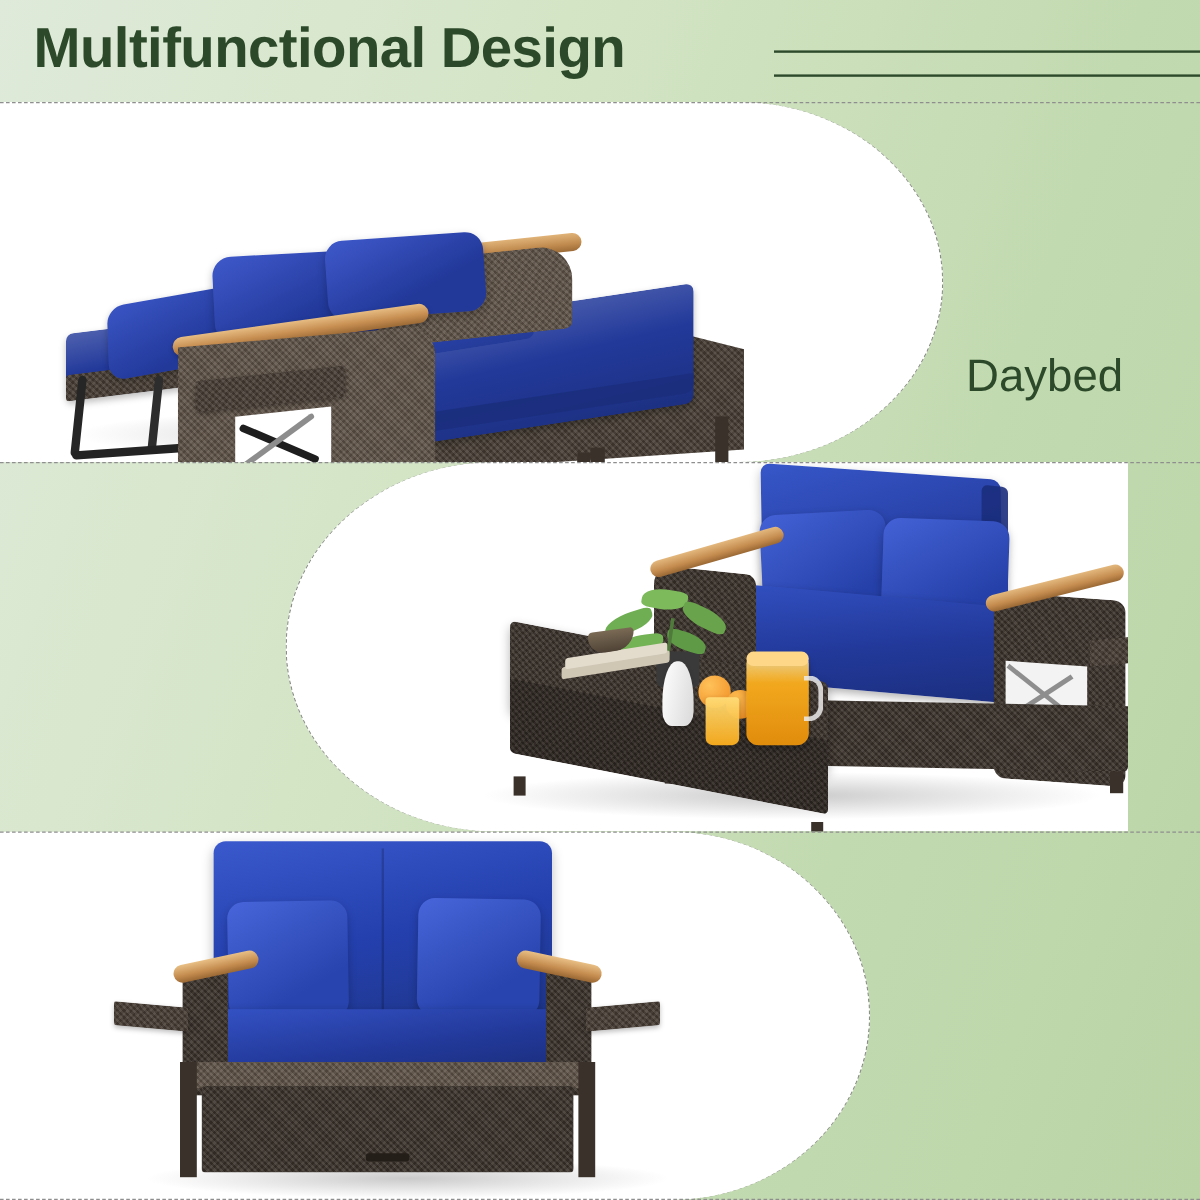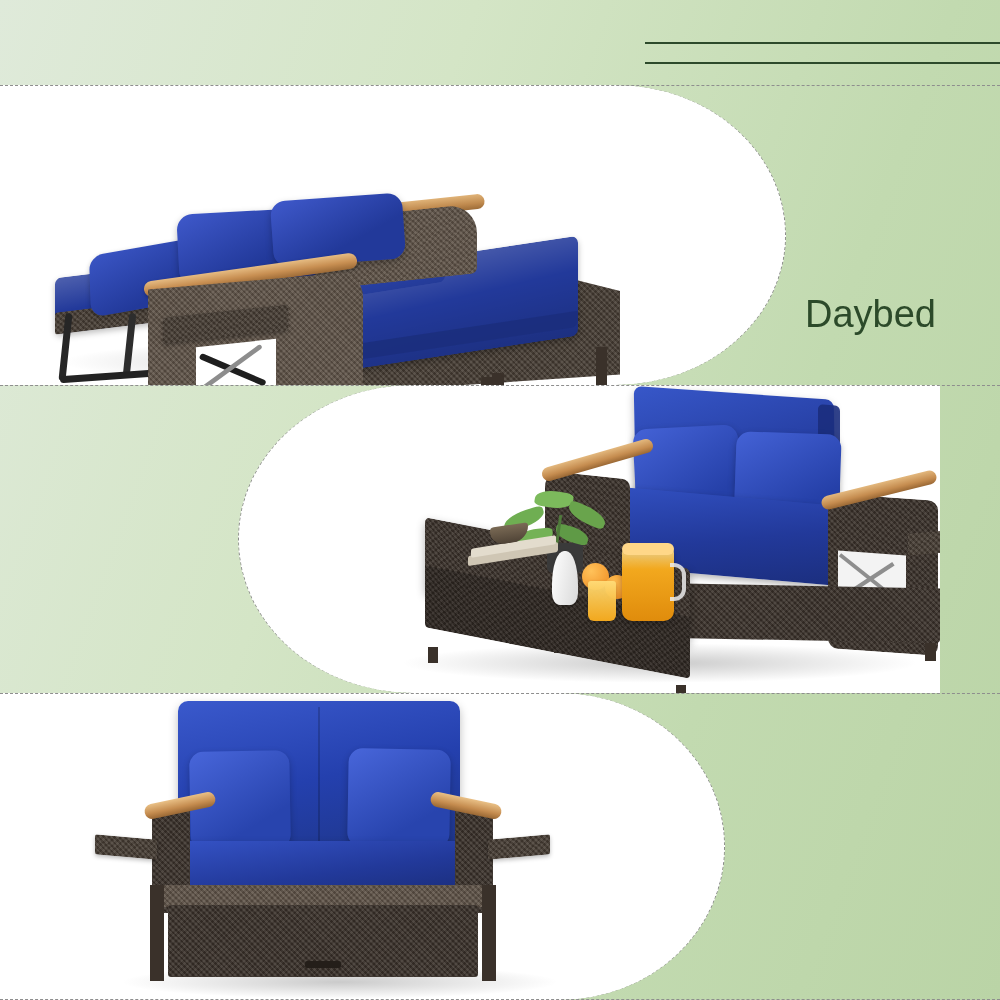--- a/index.html
+++ b/index.html
@@ -101,20 +101,21 @@
     background:radial-gradient(ellipse at center,rgba(80,80,80,.30),rgba(80,80,80,0) 70%);
     z-index:2;
   }
 </style>
 </head>
 <body>
 
 <div class="infographic">
 
   <div class="header">
+    <div class="header-title">Multifunctional Design</div>
     <div class="header-rule r1"></div>
     <div class="header-rule r2"></div>
   </div>
 
   <div class="panel panel-1">
     <div class="white-shape shape-1"></div>
 
     <div class="shadow-soft" style="left:60px;top:255px;width:560px;height:44px;"></div>
 
     <div class="art">

